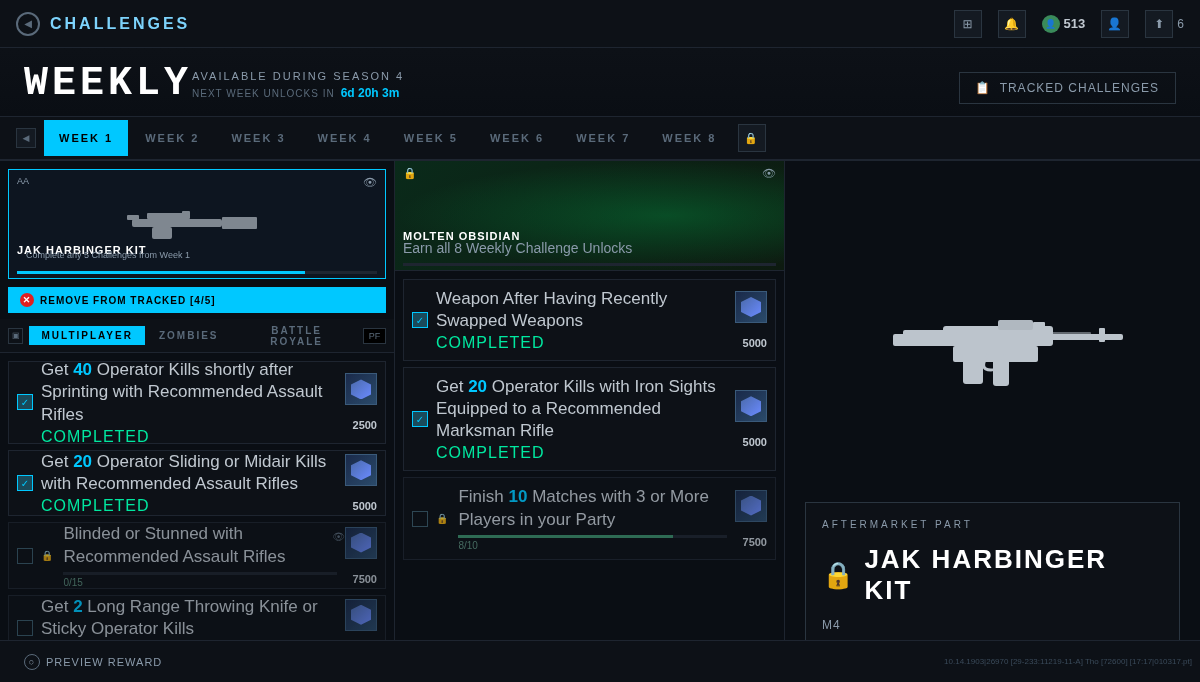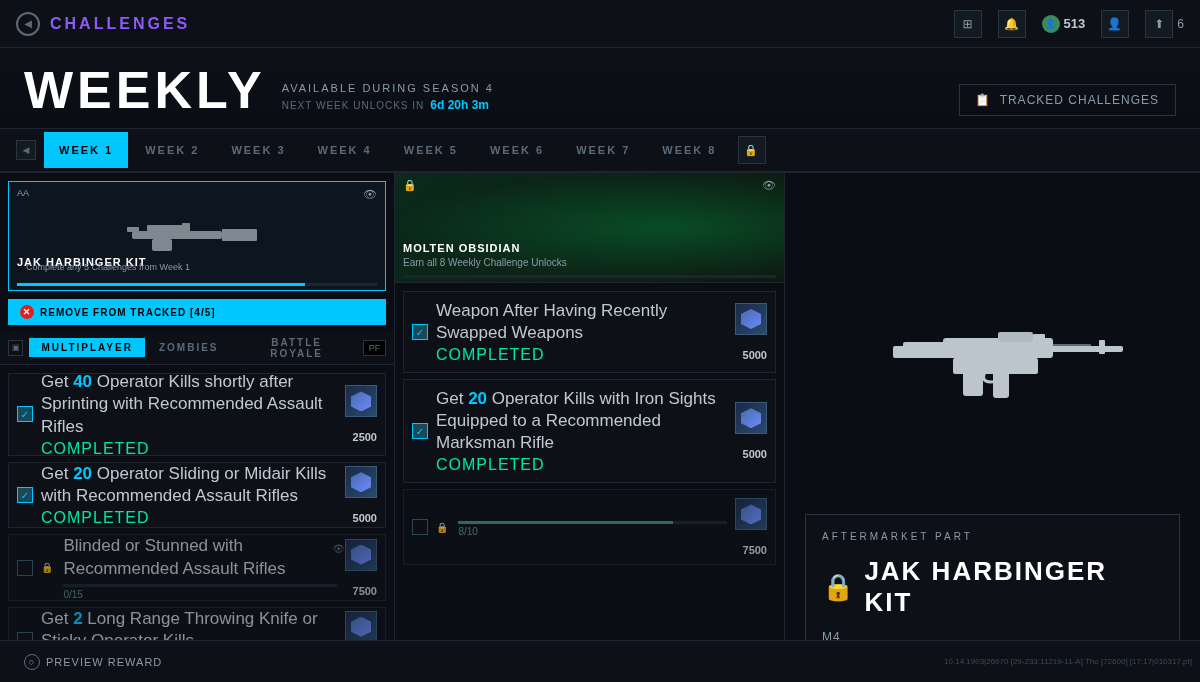--- a/index.html
+++ b/index.html
@@ -32,21 +32,21 @@
       width: 24px; height: 24px;
       border: 2px solid #5a6a7a;
       border-radius: 50%;
       display: flex; align-items: center; justify-content: center;
       font-size: 10px; color: #5a6a7a;
     }
     .nav-title {
       font-size: 16px;
       font-weight: 700;
       letter-spacing: 3px;
-      color: #8b5cf6;
+      color: #7dd3fc;
       text-transform: uppercase;
       text-align: right;
     }
     .top-nav-right {
       position: absolute;
       right: 16px;
       display: flex;
       align-items: center;
       gap: 16px;
     }
@@ -78,26 +78,26 @@
     
     .header-section {
       background: linear-gradient(180deg, #0d1117 0%, #0a0e14 100%);
       padding: 16px 24px 12px;
       border-bottom: 1px solid #1e2530;
       display: flex;
       align-items: flex-end;
       justify-content: space-between;
     }
     .weekly-title {
-      font-size: 52px;
+      font-size: 40px;
       font-weight: 900;
       letter-spacing: 4px;
       color: #fff;
       line-height: 1;
-      margin-right: 16px;
+      font-family: Liberation Mono, monospace;
     }
     .header-subtitle {
       display: flex;
       flex-direction: column;
       gap: 4px;
       padding-bottom: 4px;
     }
     .available-text {
       font-size: 11px;
       letter-spacing: 2px;
@@ -689,21 +689,21 @@
 
   <div class="middle-panel">
 
     <div class="middle-reward-card">
       <div style="position:absolute;inset:0;background:linear-gradient(135deg,#0a2a1a,#0d1a10);"></div>
       <div style="position:absolute;top:6px;left:8px;font-size:11px;color:#8a9aaa;">🔒</div>
       <div style="position:absolute;top:6px;right:8px;font-size:11px;color:#8a9aaa;cursor:pointer;">👁</div>
 
       <div style="position:absolute;inset:0;background:radial-gradient(ellipse at 70% 50%,rgba(0,180,80,0.3),transparent 70%);"></div>
       <div style="position:absolute;bottom:28px;left:8px;font-size:11px;font-weight:800;letter-spacing:1px;color:#fff;text-transform:uppercase;">MOLTEN OBSIDIAN</div>
-      <div style="position:absolute;bottom:14px;left:8px;right:8px;font-size:10px;color:#8a9aaa;">Earn all 8 Weekly Challenge Unlocks</div>
+      <div style="position:absolute;bottom:14px;left:8px;right:8px;font-size:14px;color:#8a9aaa;">Earn all 8 Weekly Challenge Unlocks</div>
       <div style="position:absolute;bottom:4px;left:8px;right:8px;height:3px;background:#1e2530;">
         <div style="width:0%;height:100%;background:#00c8ff;"></div>
       </div>
     </div>
 
     <div class="middle-challenges-list">
 
       <div class="challenge-item">
         <div class="challenge-checkbox checked">✓</div>
         <div class="challenge-text">
@@ -733,20 +733,23 @@
             <div class="xp-icon-inner"></div>
           </div>
           <span class="xp-value">5000</span>
         </div>
       </div>
 
       <div class="challenge-item" style="opacity:0.75;">
         <div class="challenge-checkbox"></div>
         <span class="challenge-lock">🔒</span>
         <div class="challenge-text">
+          <div class="challenge-desc">
+            Finish <span class="highlight">10</span> Matches with 3 or More Players in your Party
+          </div>
           <div class="challenge-progress-bar">
             <div class="challenge-progress-fill" style="width:80%"></div>
           </div>
           <div class="challenge-progress-text">8/10</div>
         </div>
         <div class="challenge-xp">
           <div class="xp-icon">
             <div class="xp-icon-inner"></div>
           </div>
           <span class="xp-value">7500</span>

